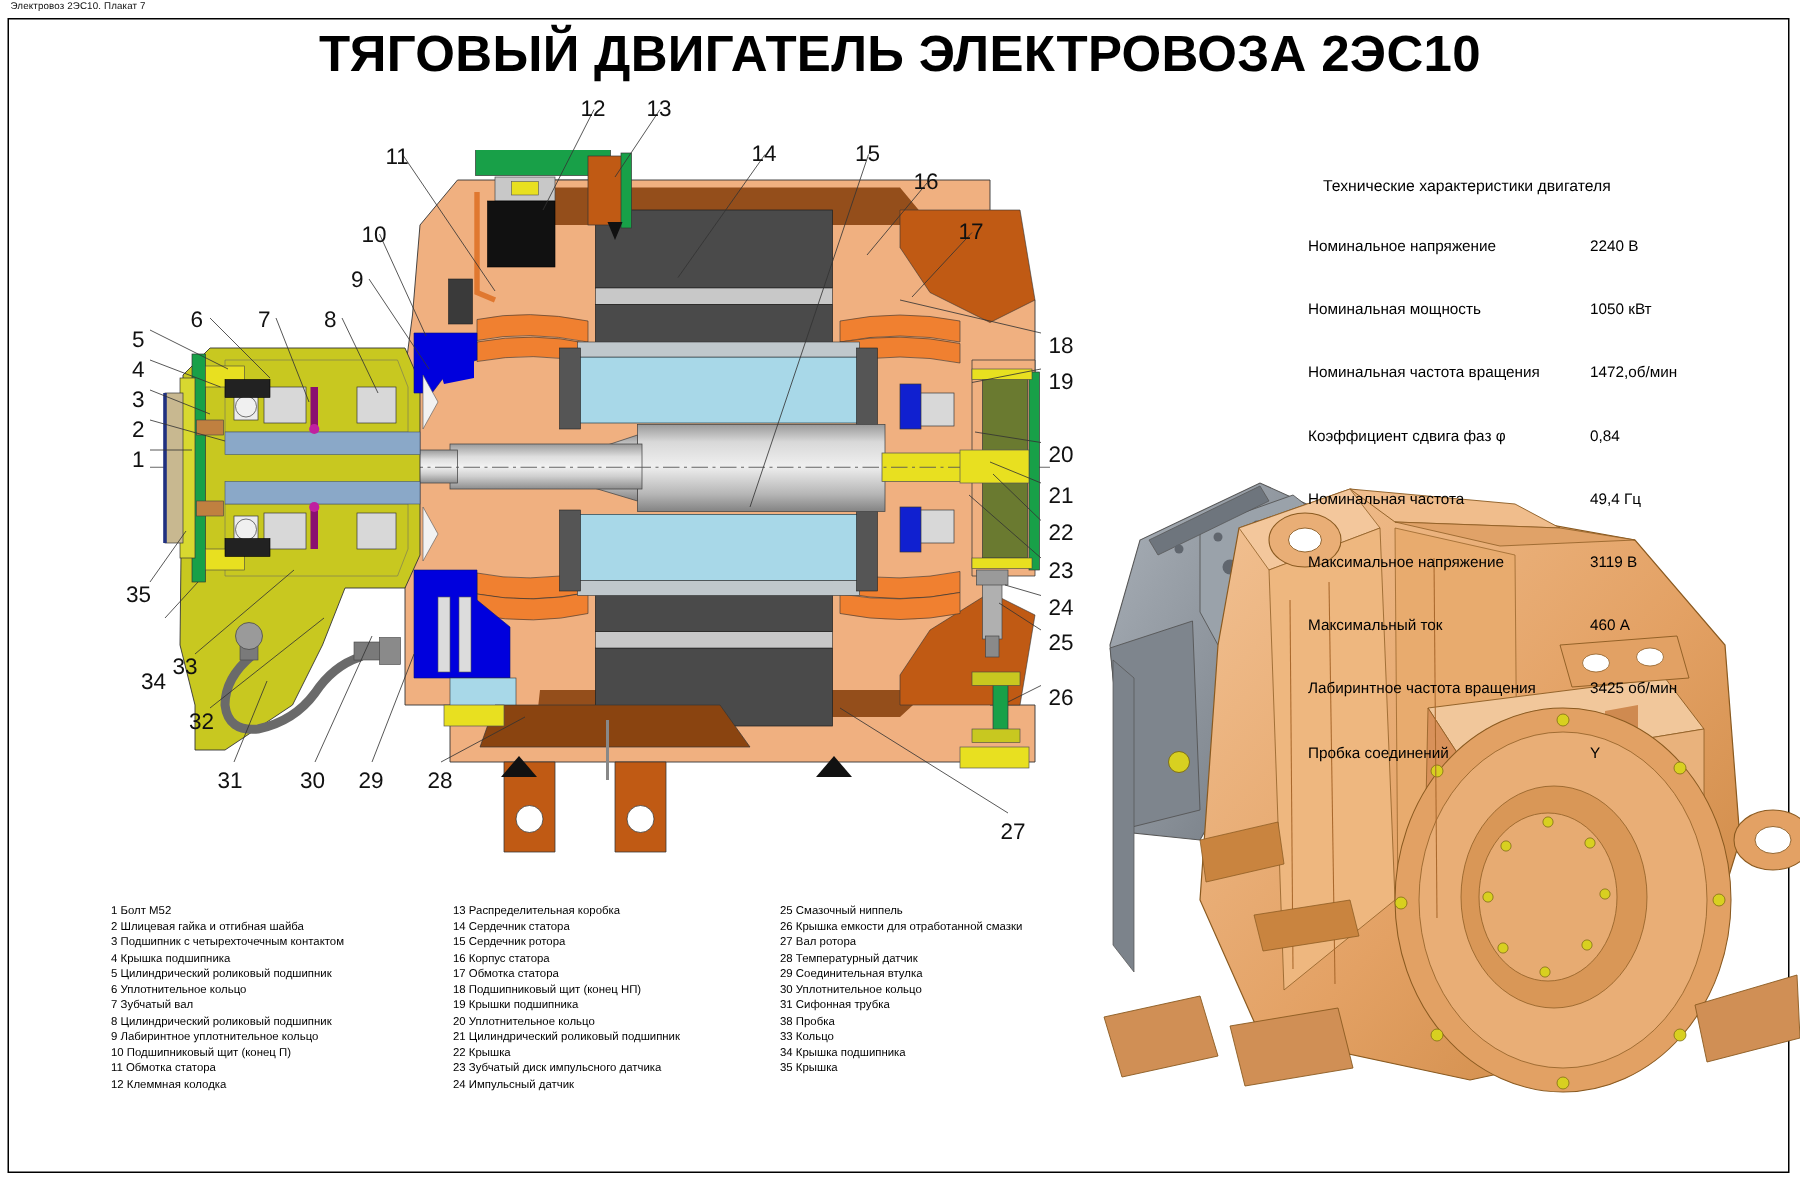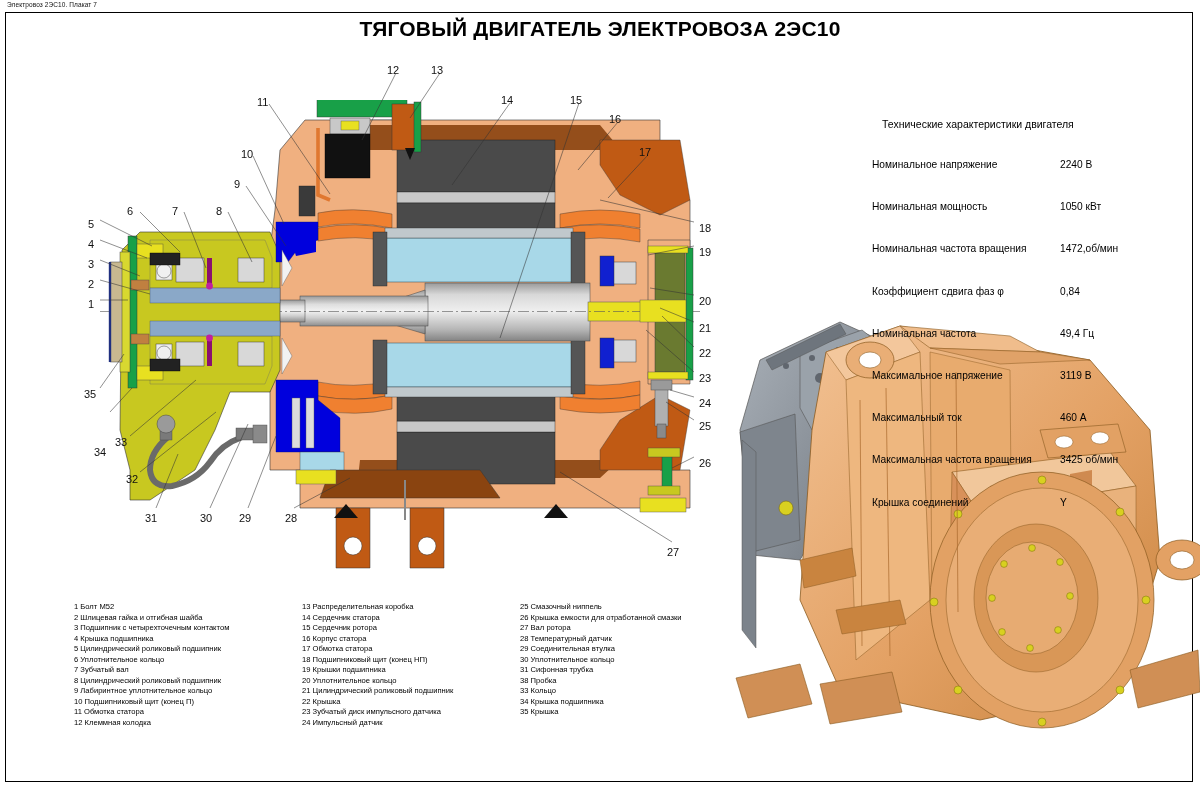--- a/index.html
+++ b/index.html
@@ -8,39 +8,39 @@
        font-family:"Liberation Sans","DejaVu Sans",sans-serif;color:#000;}
   #poster{position:relative;width:1200px;height:790px;background:#fff;}
 
   .frame{position:absolute;left:5px;top:12px;width:1188px;height:770px;
          border:1.2px solid #000;box-sizing:border-box;}
 
   .sheet-ref{position:absolute;left:7px;top:1px;font-size:6.5px;
              letter-spacing:.1px;color:#111;white-space:nowrap;}
 
   .poster-title{position:absolute;left:0;top:17px;width:1200px;text-align:center;
-                font-size:21px;font-weight:bold;letter-spacing:.2px;}
+                font-size:34px;font-weight:bold;letter-spacing:.2px;}
 
   
   .spec{position:absolute;left:872px;top:118px;width:320px;}
   .spec-title{font-size:10.5px;margin-bottom:1px;padding-left:10px;}
   .spec-row{display:flex;font-size:10.2px;line-height:14.2px;white-space:nowrap;margin-top:28px;}
   .spec-label{width:188px;flex:0 0 188px;}
   .spec-value{flex:1;}
 
   
   .legend{position:absolute;left:74px;top:602px;width:700px;display:flex;}
   .legend-col{font-size:7.6px;line-height:10.55px;white-space:nowrap;}
   .legend-col.c1{width:228px;}
   .legend-col.c2{width:218px;}
   .legend-col.c3{width:220px;}
   .legend-item{}
 
   
-  .callout{position:absolute;font-size:11px;color:#111;}
+  .callout{position:absolute;font-size:15px;color:#111;}
 
   
   svg.draw{position:absolute;left:0;top:0;width:1200px;height:790px;
            pointer-events:none;}
   .ld{stroke:#333;stroke-width:.55;fill:none;}
 </style>
 </head>
 <body>
 
 <div id="poster">
@@ -422,25 +422,25 @@
         </div>
         <div class="spec-row">
           <div class="spec-label">Максимальное напряжение</div>
           <div class="spec-value">3119 В</div>
         </div>
         <div class="spec-row">
           <div class="spec-label">Максимальный ток</div>
           <div class="spec-value">460 А</div>
         </div>
         <div class="spec-row">
-          <div class="spec-label">Максимальная частота вращения</div>
+          <div class="spec-label">Лабиринтное частота вращения</div>
           <div class="spec-value">3425 об/мин</div>
         </div>
         <div class="spec-row">
-          <div class="spec-label">Крышка соединений</div>
+          <div class="spec-label">Пробка соединений</div>
           <div class="spec-value">Y</div>
         </div>
       </div>
   </div>
 
   <div class="legend">
     <div class="legend-col c1" id="legend-col-1">
         <div class="legend-item">1 Болт М52</div>
         <div class="legend-item">2 Шлицевая гайка и отгибная шайба</div>
         <div class="legend-item">3 Подшипник с четырехточечным контактом</div>

